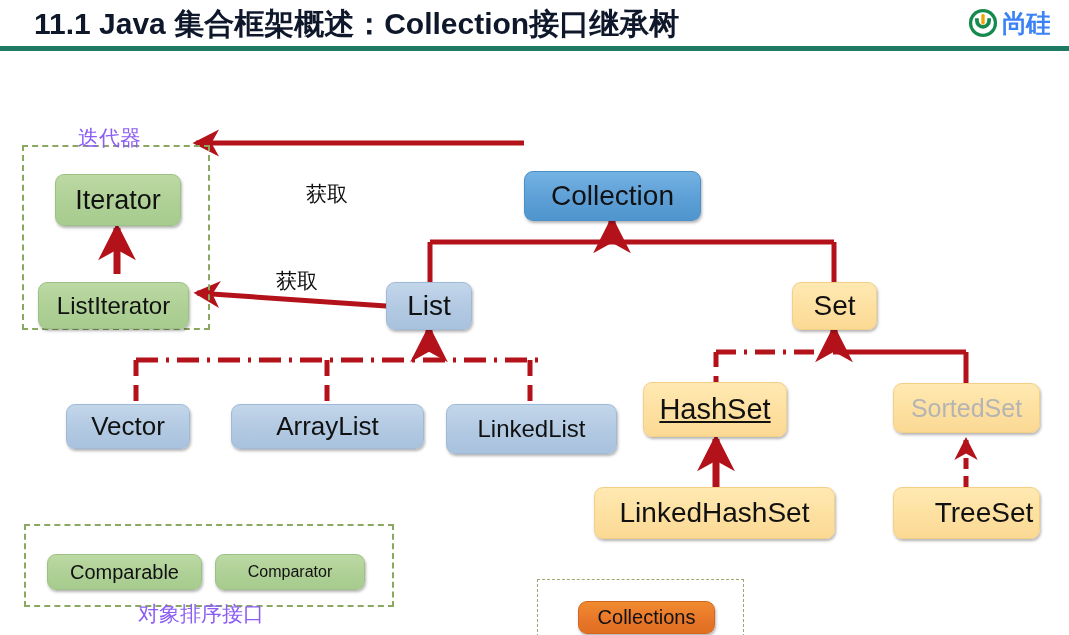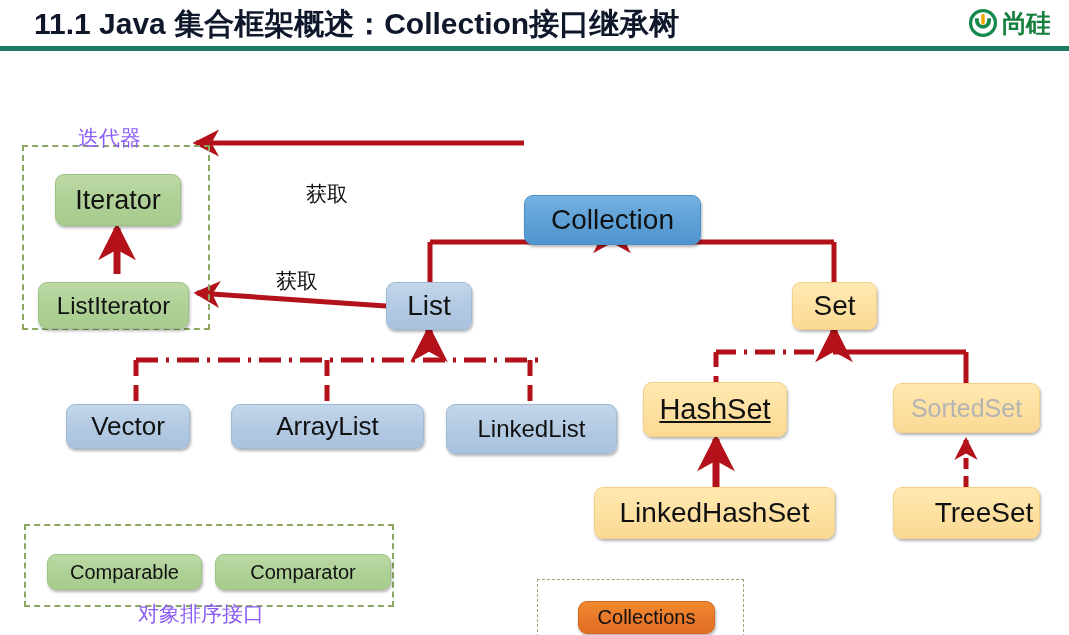--- a/index.html
+++ b/index.html
@@ -21,21 +21,21 @@
   #header-rule{
     position:absolute;left:0;top:46px;width:1069px;height:5px;
     background:#1f7a63;
   }
   #logo{
     position:absolute;left:968px;top:3px;width:101px;height:40px;
     display:flex;align-items:center;gap:4px;
   }
   #logo-mark{width:30px;height:30px;flex:0 0 auto;}
   #logo-text{
-    font-size:25px;font-weight:bold;color:#15803d;
+    font-size:25px;font-weight:bold;color:#3b82f6;
     line-height:30px;white-space:nowrap;overflow:hidden;
     letter-spacing:-1px;
   }
 
   
   #canvas{position:absolute;left:0;top:52px;width:1069px;height:583px;}
   #wires{position:absolute;left:0;top:0;width:1069px;height:583px;pointer-events:none;}
 
   
   .node{
@@ -46,21 +46,20 @@
     box-shadow:1px 2px 3px rgba(0,0,0,.30);
   }
   .node.green{
     background:linear-gradient(to bottom,#bcd9a4 0%,#aed096 55%,#a7cb8e 100%);
     border:1px solid #9cc283;
     margin-top:8px;
   }
   .node.blue-dark{
     background:linear-gradient(to bottom,#74b2e2 0%,#5d9fd6 55%,#4f95ce 100%);
     border:1px solid #4a8fc7;
-    margin-top:24px;
   }
   .node.blue-light{
     background:linear-gradient(to bottom,#c3d6ea 0%,#b2c9e2 55%,#a9c2dd 100%);
     border:1px solid #9fbad8;
   }
   .node.amber{
     background:linear-gradient(to bottom,#ffe9b2 0%,#fde0a0 55%,#fbd994 100%);
     border:1px solid #f4cf86;
   }
   .node.orange{
@@ -162,16 +161,16 @@
   <div class="node amber" style="left:792px;top:230px;width:85px;height:48px;font-size:28px;">Set</div>
   <div class="node blue-light" style="left:386px;top:230px;width:86px;height:48px;font-size:28px;">List</div>
   <div class="node blue-light" style="left:66px;top:352px;width:124px;height:45px;font-size:26px;">Vector</div>
   <div class="node blue-light" style="left:231px;top:352px;width:193px;height:45px;font-size:26px;">ArrayList</div>
   <div class="node blue-light" style="left:446px;top:352px;width:171px;height:50px;font-size:24px;">LinkedList</div>
   <div class="node amber" style="left:643px;top:330px;width:144px;height:55px;font-size:29px;text-decoration:underline;">HashSet</div>
   <div class="node amber muted" style="left:893px;top:331px;width:147px;height:50px;font-size:25px;">SortedSet</div>
   <div class="node amber" style="left:594px;top:435px;width:241px;height:52px;font-size:28px;">LinkedHashSet</div>
   <div class="node amber" style="left:893px;top:435px;width:147px;height:52px;font-size:28px;padding-left:35px;">TreeSet</div>
   <div class="node green" style="left:47px;top:494px;width:155px;height:36px;font-size:20px;">Comparable</div>
-  <div class="node green" style="left:215px;top:494px;width:176px;height:36px;font-size:20px;">Comparator</div>
+  <div class="node green" style="left:215px;top:494px;width:150px;height:36px;font-size:16px;">Comparator</div>
   <div class="node orange" style="left:578px;top:549px;width:137px;height:33px;font-size:20px;">Collections</div>
 
 </div>
 
 </body></html>

